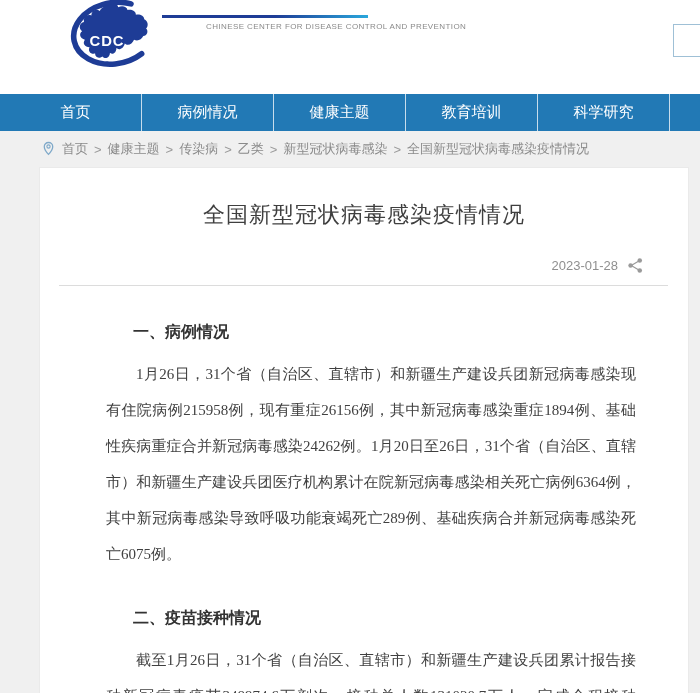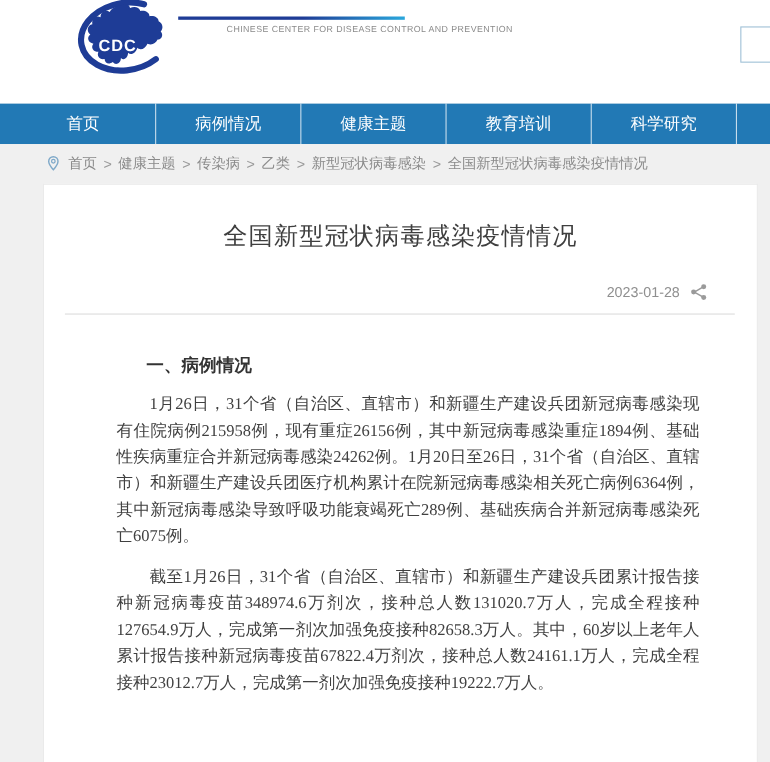--- a/index.html
+++ b/index.html
@@ -81,21 +81,21 @@
     padding:0 52px 0 34px;
     font-family:"Liberation Serif","DejaVu Serif",serif;
     color:#404040;
     margin-left:32px;
   }
   .sec-heading {
     margin-top:36px; margin-left:27px;
     font-size:16px; font-weight:700; color:#333333;
   }
   .article-body p {
-    margin-top:13px; font-size:15px; line-height:24px;
+    margin-top:13px; font-size:15px; line-height:36px;
     text-indent:2em; text-align:justify;
   }
 </style>
 </head>
 <body>
 
 <div class="site-header">
 
   <div class="logo-wrap">
     <svg viewBox="0 0 110 74" width="102" height="72">
@@ -171,15 +171,16 @@
       <circle cx="13.5" cy="14.2" r="2.4" fill="#9a9a9a"></circle>
     </svg>
   </div>
 
   <div class="title-divider"></div>
 
   <div class="article-body">
     <div class="sec-heading">一、病例情况</div>
     <p>1月26日，31个省（自治区、直辖市）和新疆生产建设兵团新冠病毒感染现有住院病例215958例，现有重症26156例，其中新冠病毒感染重症1894例、基础性疾病重症合并新冠病毒感染24262例。1月20日至26日，31个省（自治区、直辖市）和新疆生产建设兵团医疗机构累计在院新冠病毒感染相关死亡病例6364例，其中新冠病毒感染导致呼吸功能衰竭死亡289例、基础疾病合并新冠病毒感染死亡6075例。</p>
 
+    <div class="sec-heading">二、疫苗接种情况</div>
     <p>截至1月26日，31个省（自治区、直辖市）和新疆生产建设兵团累计报告接种新冠病毒疫苗348974.6万剂次，接种总人数131020.7万人，完成全程接种127654.9万人，完成第一剂次加强免疫接种82658.3万人。其中，60岁以上老年人累计报告接种新冠病毒疫苗67822.4万剂次，接种总人数24161.1万人，完成全程接种23012.7万人，完成第一剂次加强免疫接种19222.7万人。</p>
   </div>
 </div>
 
 </body></html>

